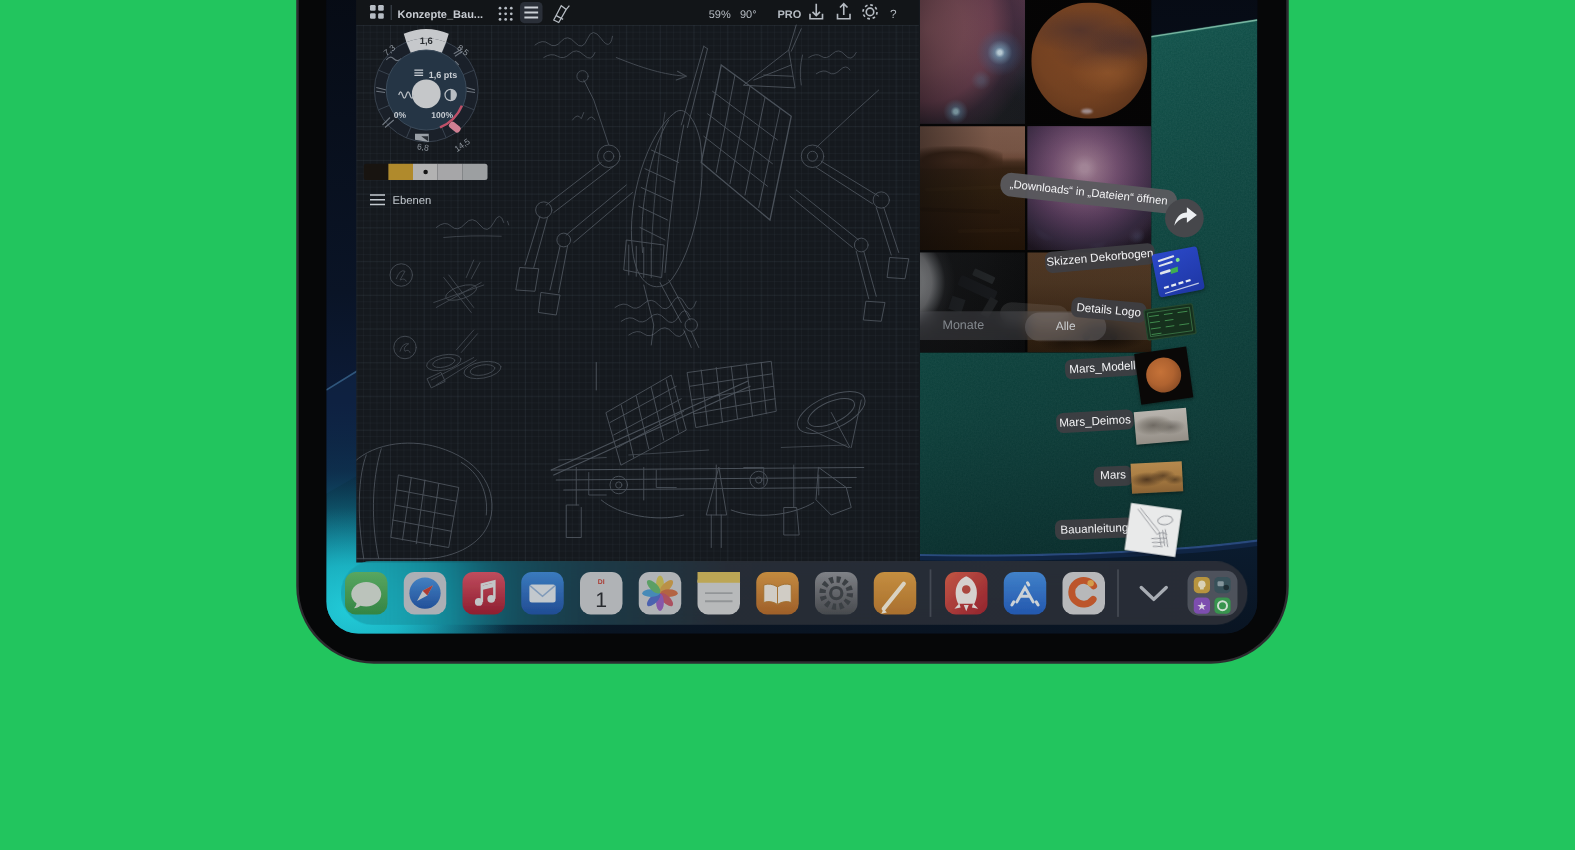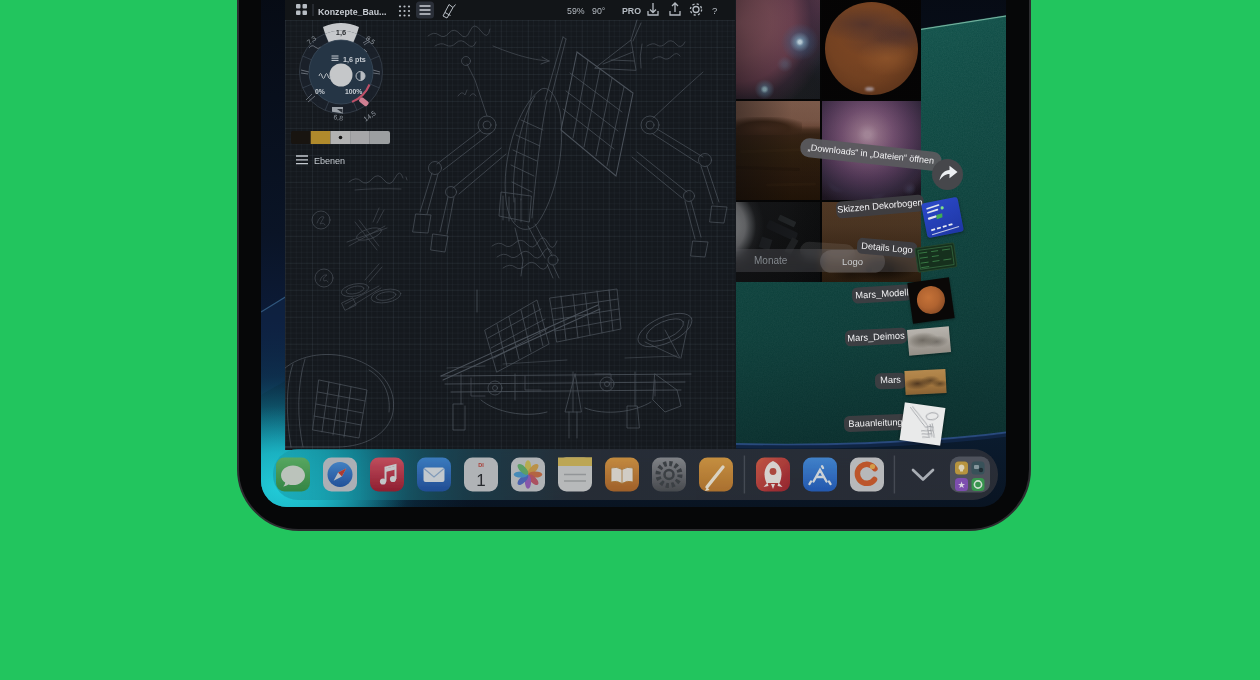--- a/index.html
+++ b/index.html
@@ -320,21 +320,21 @@
 radial-gradient(ellipse 20px 8px at 30% 90%, rgba(23,15,8,0.7) 0%, transparent 100%),
 linear-gradient(180deg, #553b26 0%, #4e3723 30%, #422d1b 55%, #352413 78%, #2b1c0e 100%);">
  <div class="pc" style="left:48px;top:56px;width:22px;height:10px;background:#150f09;border-radius:2px;"></div>
  <div class="pc" style="left:44px;top:64px;width:6px;height:6px;border-radius:50%;background:#0d0905;"></div>
  <div class="pc" style="left:66px;top:64px;width:6px;height:6px;border-radius:50%;background:#0d0905;"></div>
 </div>
 <div class="pc" style="left:0;top:0;width:185px;height:322px;background:linear-gradient(90deg,rgba(8,8,10,0.45),rgba(8,8,10,0.08) 30%,rgba(8,8,10,0.05));"></div>
 <div class="pc" style="left:64px;top:283px;width:55px;height:18px;border-radius:9px;background:rgba(200,200,200,0.12);transform:rotate(4deg);"></div>
 <div class="pc" style="left:0;top:289px;width:185px;height:23px;background:rgba(125,125,130,0.26);-webkit-backdrop-filter:blur(5px);backdrop-filter:blur(5px);"></div>
 <div class="pc" style="left:18px;top:295px;font-size:10px;color:#83888d;">Monate</div>
-<div class="pc" style="left:84px;top:289.5px;width:65px;height:23px;border-radius:11.5px;background:rgba(190,190,200,0.18);font-size:9.5px;color:#c9cccf;text-align:center;line-height:23px;">Logo</div>
+<div class="pc" style="left:84px;top:289.5px;width:65px;height:23px;border-radius:11.5px;background:rgba(190,190,200,0.18);font-size:9.5px;color:#c9cccf;text-align:center;line-height:23px;">Alle</div>
 </div>
 
 <div class="abs" id="dock"></div>
 <svg class="abs" style="left:0;top:480px" width="745" height="67" viewBox="0 480 745 67">
 <defs>
 <linearGradient id="gmsg" x1="0" y1="0" x2="0" y2="1">
             <stop offset="0" stop-color="#55b660"></stop>
             <stop offset="1" stop-color="#2c9242"></stop>
           </linearGradient>
 <linearGradient id="gsaf" x1="0" y1="0" x2="0" y2="1">

